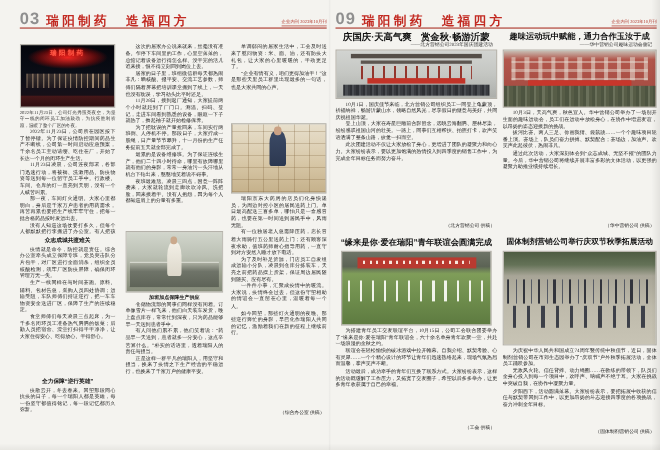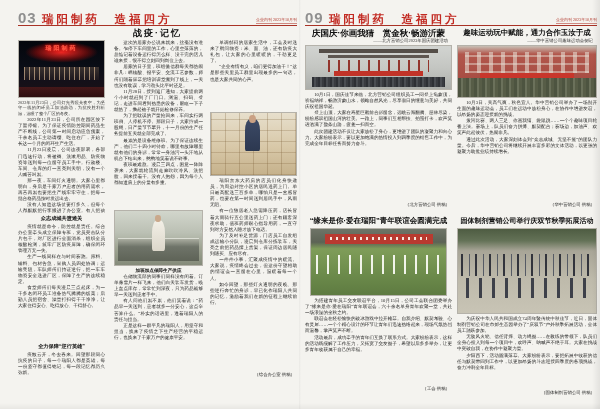--- a/index.html
+++ b/index.html
@@ -96,21 +96,20 @@
 <body>
 
 <div class="canvas">
 
   <section class="page page-left">
     <div class="phead">
       <span class="pnum">03</span>
       <span class="masthead">瑞阳制药　造福四方</span>
       <span class="issue">企业内刊 2023年10月刊</span>
     </div>
-    <h1 class="main-title">战疫·记忆</h1>
 
     <div class="col c1">
       <div class="ph ph-night">
         <i class="lights"></i>
         <i class="reflect"></i>
         <span class="sign">瑞阳制药</span>
       </div>
       <div class="cap" style="height:17px">2022年11月23日，公司灯光秀照亮夜空，为坚守一线的闭环员工加油鼓劲，为抗疫胜利祈愿，温暖了整个厂区的冬夜。</div>
       <div class="tb" style="height:96px">
           <p>2022年11月23日，公司所在园区按下了暂停键。为了保证疫情防控期间药品生产不断线，公司第一时间启动应急预案，千余名员工主动请缨、吃住在厂，开始了长达一个月的闭环生产生活。</p>
@@ -173,21 +172,21 @@
   </section>
 
   <section class="page page-right">
     <div class="phead">
       <span class="pnum">09</span>
       <span class="masthead">瑞阳制药　造福四方</span>
       <span class="issue">企业内刊 2023年10月刊</span>
     </div>
 
     <div class="art artA">
-      <h2 class="hA">庆国庆·你画我猜　赏金秋·畅游沂蒙</h2>
+      <h2 class="hA">庆国庆·天高气爽　赏金秋·畅游沂蒙</h2>
       <div class="sub">——北方营销公司2023年国庆团建活动</div>
       <div class="ph ph-gate">
         <i class="roof1"></i>
         <i class="roof2"></i>
         <i class="cols"></i>
         <i class="banner"></i>
         <i class="crowd"></i>
       </div>
       <div class="tb" style="height:108px;margin-top:2px">
           <p>10月1日，国庆佳节来临，北方营销公司组织员工一同登上龟蒙顶，祈福纳祥，畅游沂蒙山水，领略自然风光，尽享假日的惬意与美好，共同庆祝祖国华诞。</p>

